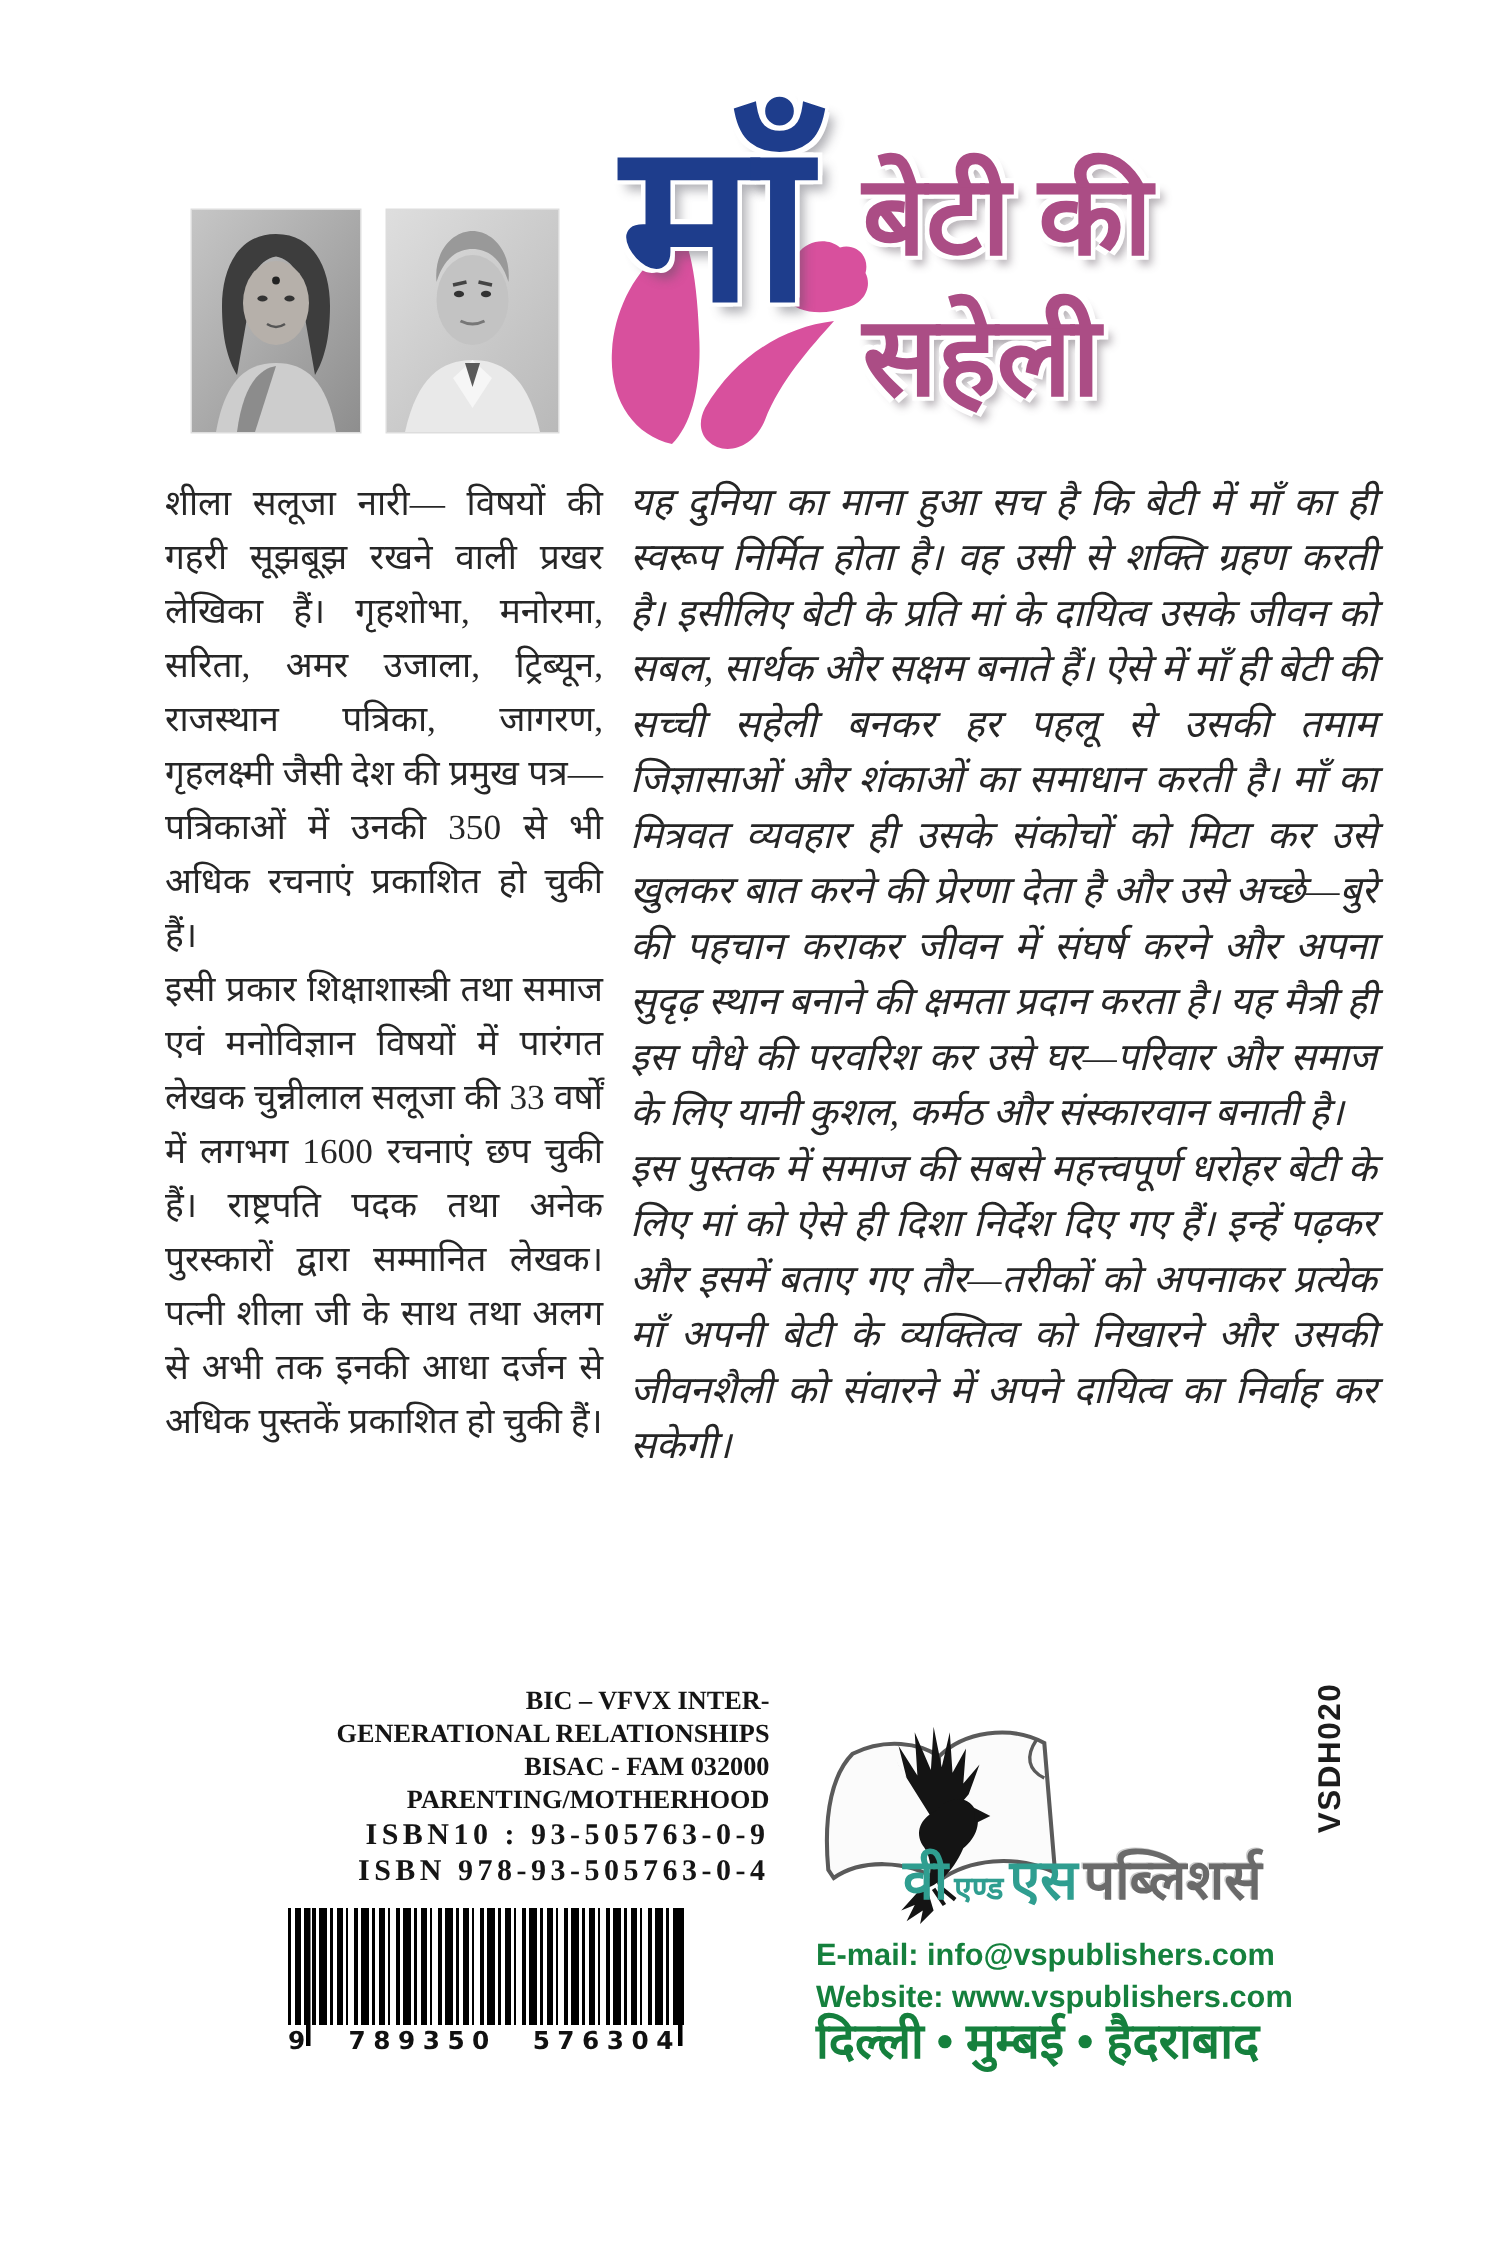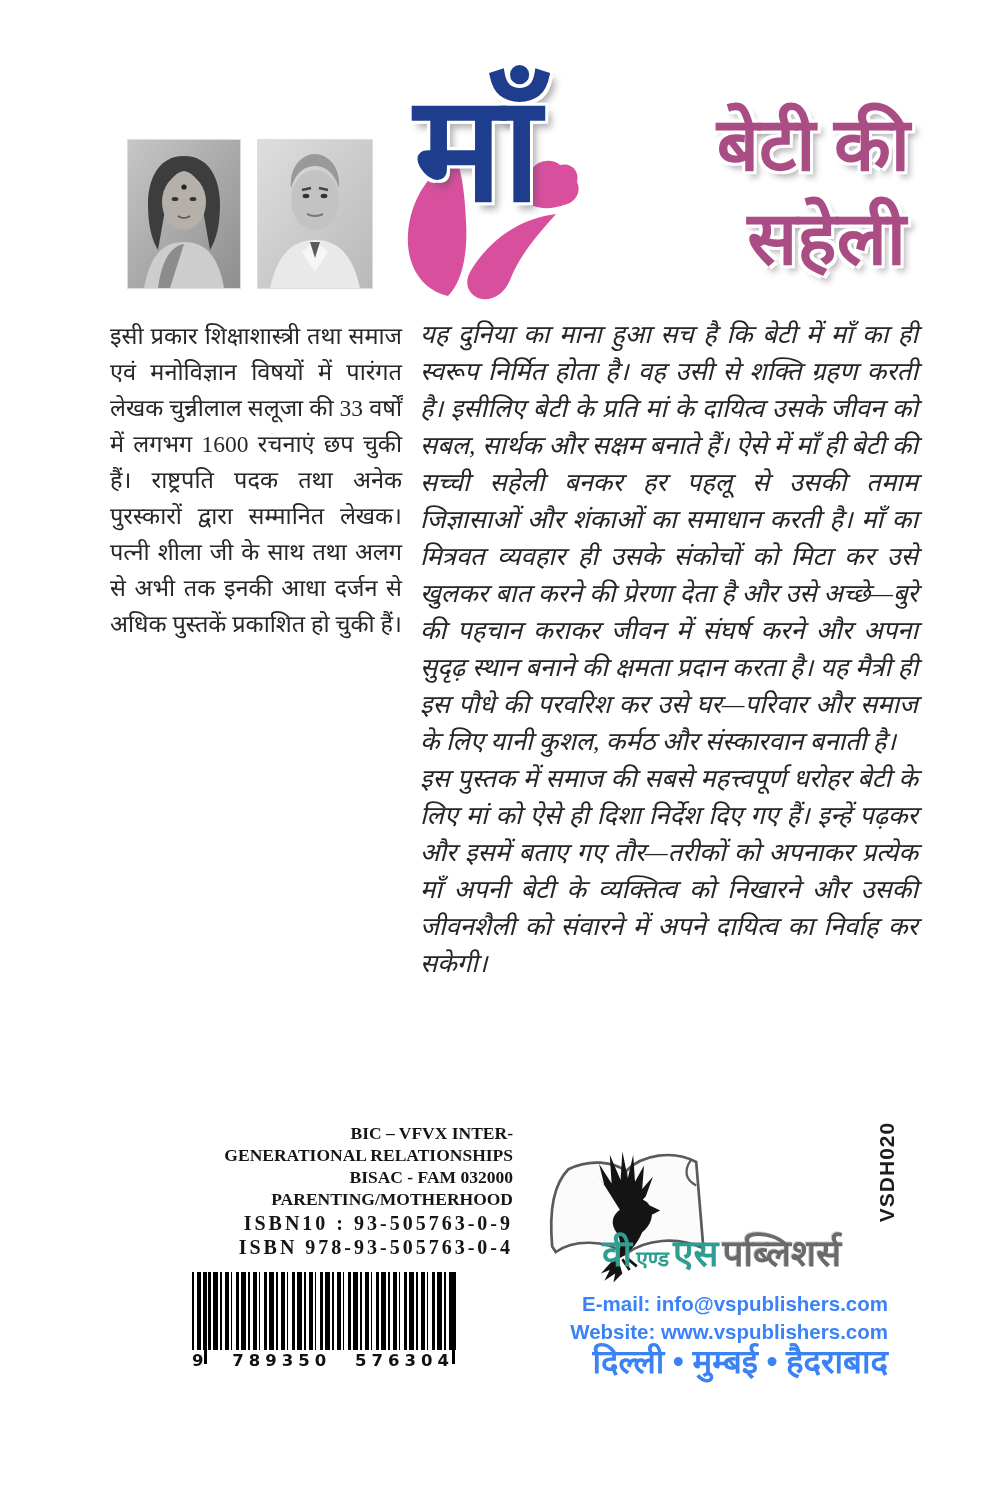--- a/index.html
+++ b/index.html
@@ -11,21 +11,21 @@
   .photo-woman{left:128px;}
   .photo-man{left:258px;}
 
   
   .maa-wrap{position:absolute;left:408px;top:58px;width:190px;height:255px;}
   .pink-shape{position:absolute;left:-4px;top:98px;width:195px;height:160px;z-index:1;}
   .maa-text{position:absolute;left:6px;top:0;z-index:2;font-size:148px;line-height:1.25;
             font-weight:bold;color:#1e3d8c;font-family:"Liberation Serif",serif;
             text-shadow:-3px -3px 0 #fff,3px -3px 0 #fff,-3px 3px 0 #fff,3px 3px 0 #fff,
                         6px 7px 7px rgba(80,80,90,.45);}
-  .subtitle{position:absolute;left:575px;top:98px;width:335px;text-align:right;z-index:2;
+  .subtitle{position:absolute;left:575px;top:98px;width:335px;z-index:2;
             font-weight:bold;color:#ab4d85;font-family:"Liberation Serif",serif;}
   .subtitle .line{display:block;font-size:74px;line-height:94px;
             text-shadow:-3px -3px 0 #fff,3px -3px 0 #fff,-3px 3px 0 #fff,3px 3px 0 #fff,
                         5px 6px 6px rgba(90,80,90,.45);}
   .subtitle .line2{padding-right:4px;}
 
   
   .col{position:absolute;text-align:justify;color:#262626;}
   .col p{margin:0;}
   .col-left{left:110px;top:318px;width:292px;font-size:23.5px;line-height:36px;}
@@ -57,22 +57,22 @@
   
   .publisher{position:absolute;left:536px;top:1140px;width:352px;text-align:center;}
   .pub-logo{position:absolute;left:0;top:0;width:180px;height:152px;}
   .pub-name{position:absolute;left:66px;top:86px;width:286px;white-space:nowrap;text-align:left;
             font-weight:bold;font-family:"Liberation Serif",serif;}
   .pub-name .teal{color:#2f9e90;font-size:37px;}
   .pub-name .teal-small{color:#2f9e90;font-size:21px;}
   .pub-name .gray{color:#6a6a6a;font-size:37px;
                   text-shadow:1px 1px 0 #fff,-1px -1px 0 #cfcfcf;}
   .pub-contacts{position:absolute;left:8px;top:150px;width:344px;
-            font-family:"Liberation Sans",sans-serif;font-weight:bold;color:#3b82f6;
-            font-size:20.5px;line-height:28px;text-align:right;}
+            font-family:"Liberation Sans",sans-serif;font-weight:bold;color:#15803d;
+            font-size:20.5px;line-height:28px;text-align:left;}
   .pub-cities{font-family:"Liberation Serif",serif;font-size:33px;font-weight:bold;margin-top:2px;}
 
   
   .spine{position:absolute;left:827px;top:1160px;width:120px;height:24px;
          transform:rotate(-90deg);transform-origin:center;
          font-family:"Liberation Sans",sans-serif;font-weight:bold;font-size:21px;
          letter-spacing:1px;color:#1c1c1c;text-align:center;}
 </style>
 </head>
 <body>
@@ -123,20 +123,21 @@
       <path d="M66,116 C86,82 118,62 152,58 C136,76 116,98 106,124 C98,144 78,148 68,138 C62,132 62,124 66,116 Z" fill="#d8509d"></path>
     </svg>
     <div class="maa-text">माँ</div>
   </div>
   <div class="subtitle">
     <span class="line">बेटी की</span>
     <span class="line line2">सहेली</span>
   </div>
 
   <div class="col col-left">
+    <p>शीला सलूजा नारी— विषयों की गहरी सूझबूझ रखने वाली प्रखर लेखिका हैं। गृहशोभा, मनोरमा, सरिता, अमर उजाला, ट्रिब्यून, राजस्थान पत्रिका, जागरण, गृहलक्ष्मी जैसी देश की प्रमुख पत्र—पत्रिकाओं में उनकी 350 से भी अधिक रचनाएं प्रकाशित हो चुकी हैं।</p>
     <p>इसी प्रकार शिक्षाशास्त्री तथा समाज एवं मनोविज्ञान विषयों में पारंगत लेखक चुन्नीलाल सलूजा की 33 वर्षों में लगभग 1600 रचनाएं छप चुकी हैं। राष्ट्रपति पदक तथा अनेक पुरस्कारों द्वारा सम्मानित लेखक। पत्नी शीला जी के साथ तथा अलग से अभी तक इनकी आधा दर्जन से अधिक पुस्तकें प्रकाशित हो चुकी हैं।</p>
   </div>
   <div class="col col-right">
     <p>यह दुनिया का माना हुआ सच है कि बेटी में माँ का ही स्वरूप निर्मित होता है। वह उसी से शक्ति ग्रहण करती है। इसीलिए बेटी के प्रति मां के दायित्व उसके जीवन को सबल, सार्थक और सक्षम बनाते हैं। ऐसे में माँ ही बेटी की सच्ची सहेली बनकर हर पहलू से उसकी तमाम जिज्ञासाओं और शंकाओं का समाधान करती है। माँ का मित्रवत व्यवहार ही उसके संकोचों को मिटा कर उसे खुलकर बात करने की प्रेरणा देता है और उसे अच्छे—बुरे की पहचान कराकर जीवन में संघर्ष करने और अपना सुदृढ़ स्थान बनाने की क्षमता प्रदान करता है। यह मैत्री ही इस पौधे की परवरिश कर उसे घर—परिवार और समाज के लिए यानी कुशल, कर्मठ और संस्कारवान बनाती है।</p>
     <p>इस पुस्तक में समाज की सबसे महत्त्वपूर्ण धरोहर बेटी के लिए मां को ऐसे ही दिशा निर्देश दिए गए हैं। इन्हें पढ़कर और इसमें बताए गए तौर—तरीकों को अपनाकर प्रत्येक माँ अपनी बेटी के व्यक्तित्व को निखारने और उसकी जीवनशैली को संवारने में अपने दायित्व का निर्वाह कर सकेगी।</p>
   </div>
 
   <div class="meta">
     <div>BIC – VFVX INTER-</div>
     <div>GENERATIONAL RELATIONSHIPS</div>

